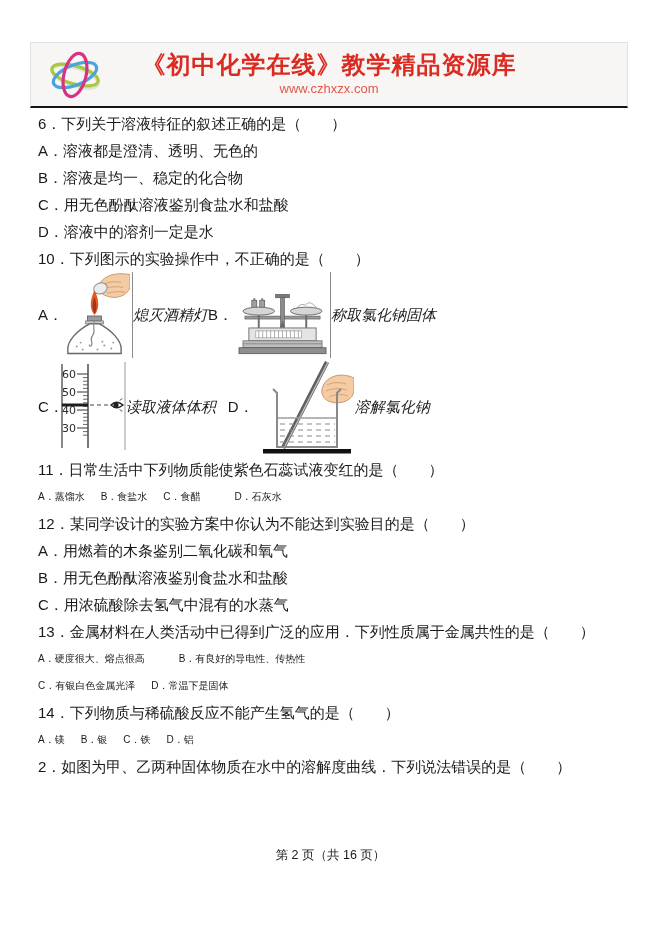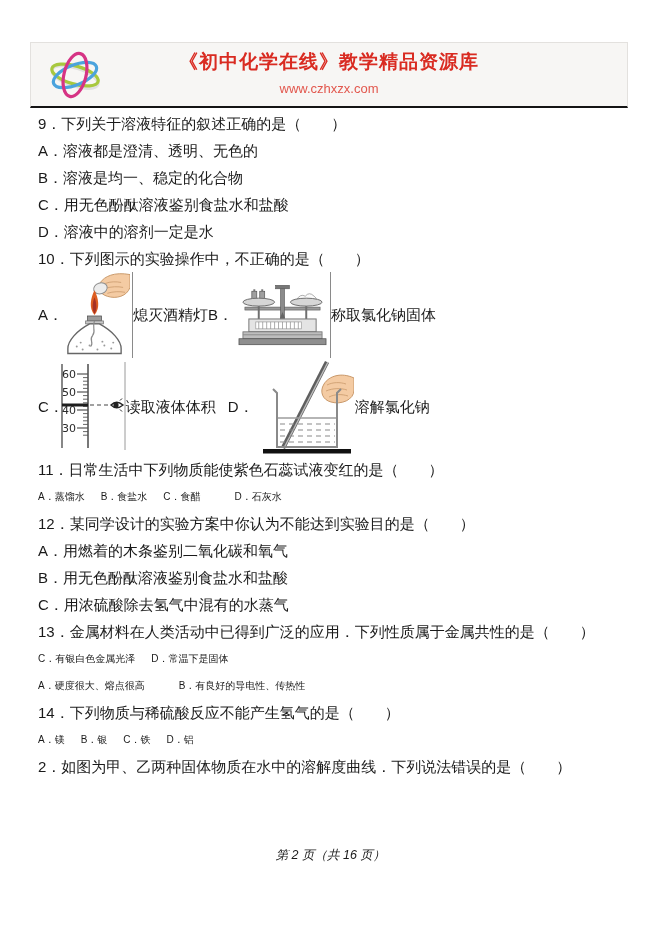--- a/index.html
+++ b/index.html
@@ -11,46 +11,46 @@
   }
   .page { width:661px; height:935px; position:relative; background:#fff; }
 
   
   .hdr {
     position:absolute; left:30px; top:42px; width:598px; height:66px;
     background:#f7f6f4; border:1px solid #e3e1de; border-bottom:2px solid #141414;
   }
   .hdr-logo { position:absolute; left:16px; top:4px; width:56px; height:58px; }
   .hdr-texts { position:absolute; left:0; top:6px; width:100%; text-align:center; }
-  .hdr-title { font-size:19px; font-weight:bold; color:#d92b21; letter-spacing:1px; }
-  .hdr-url { font-size:13px; color:#e2574d; margin-top:6px; }
+  .hdr-title { font-size:24px; font-weight:bold; color:#d92b21; letter-spacing:1px; }
+  .hdr-url { font-size:13px; color:#e2574d; }
 
   
   main { position:absolute; left:38px; top:110px; width:600px; }
   .line { margin:0; font-size:15px; line-height:27px; white-space:pre; }
   .optrow { margin:0; font-size:10px; line-height:27px; white-space:pre; }
   .optrow .opt { display:inline-block; margin-right:16px; }
   .optrow .opt.wide { margin-right:34px; }
 
   
   .figrow { display:flex; align-items:center; font-size:15px; white-space:pre; }
   .figrow1 { height:86px; }
   .figrow2 { height:98px; }
   .flabel { flex:0 0 auto; }
-  .fcap { flex:0 0 auto; }
-  .fig { flex:0 0 auto; display:flex; align-items:center; justify-content:center; }
+  .fcap { flex:0 0 auto;font-style:italic; }
+  .fig { flex:0 0 auto; display:flex; align-items:flex-end; justify-content:center; }
   .sep-r { border-right:1px solid #8a8a8a; }
   .fig-lamp    { width:74px;  height:86px; margin-left:-4px; padding-right:2px; }
   .fig-balance { width:94px;  height:86px; margin-left:4px; padding-right:2px; }
   .fig-cyl     { width:68px;  height:90px; margin-left:-6px; }
   .fig-beaker  { width:97px;  height:98px; margin-left:4px; }
   .gap-d { display:inline-block; width:12px; }
 
   
-  footer { position:absolute; left:0; top:845px; width:661px; text-align:center;font-style:italic; }
+  footer { position:absolute; left:0; top:845px; width:661px; text-align:center; }
   .pagenum { font-size:12.5px; color:#1a1a1a; }
 
   svg text { font-family:"DejaVu Sans","Liberation Sans",sans-serif; }
 </style>
 </head>
 <body>
 
 <div class="page">
 
   <header class="hdr">
@@ -63,21 +63,21 @@
       </g>
     </svg>
     <div class="hdr-texts">
       <div class="hdr-title">《初中化学在线》教学精品资源库</div>
       <div class="hdr-url">www.czhxzx.com</div>
     </div>
   </header>
 
   <main>
 
-    <p class="line">9．下列关于溶液特征的叙述正确的是（　　）</p>
+    <p class="line">6．下列关于溶液特征的叙述正确的是（　　）</p>
     <p class="line">A．溶液都是澄清、透明、无色的</p>
     <p class="line">B．溶液是均一、稳定的化合物</p>
     <p class="line">C．用无色酚酞溶液鉴别食盐水和盐酸</p>
     <p class="line">D．溶液中的溶剂一定是水</p>
 
     <p class="line">10．下列图示的实验操作中，不正确的是（　　）</p>
 
     <div class="figrow figrow1">
       <span class="flabel">A．</span>
       <span class="fig fig-lamp sep-r">
@@ -212,22 +212,22 @@
 
     <p class="line">11．日常生活中下列物质能使紫色石蕊试液变红的是（　　）</p>
     <p class="optrow"><span class="opt">A．蒸馏水</span><span class="opt">B．食盐水</span><span class="opt wide">C．食醋</span><span class="opt">D．石灰水</span></p>
 
     <p class="line">12．某同学设计的实验方案中你认为不能达到实验目的是（　　）</p>
     <p class="line">A．用燃着的木条鉴别二氧化碳和氧气</p>
     <p class="line">B．用无色酚酞溶液鉴别食盐水和盐酸</p>
     <p class="line">C．用浓硫酸除去氢气中混有的水蒸气</p>
 
     <p class="line">13．金属材料在人类活动中已得到广泛的应用．下列性质属于金属共性的是（　　）</p>
+    <p class="optrow"><span class="opt wide">A．硬度很大、熔点很高</span><span class="opt">B．有良好的导电性、传热性</span></p>
     <p class="optrow"><span class="opt">C．有银白色金属光泽</span><span class="opt">D．常温下是固体</span></p>
-    <p class="optrow"><span class="opt wide">A．硬度很大、熔点很高</span><span class="opt">B．有良好的导电性、传热性</span></p>
 
     <p class="line">14．下列物质与稀硫酸反应不能产生氢气的是（　　）</p>
     <p class="optrow"><span class="opt">A．镁</span><span class="opt">B．银</span><span class="opt">C．铁</span><span class="opt">D．铝</span></p>
 
     <p class="line">2．如图为甲、乙两种固体物质在水中的溶解度曲线．下列说法错误的是（　　）</p>
 
   </main>
 
   <footer>
     <span class="pagenum">第 2 页（共 16 页）</span>

